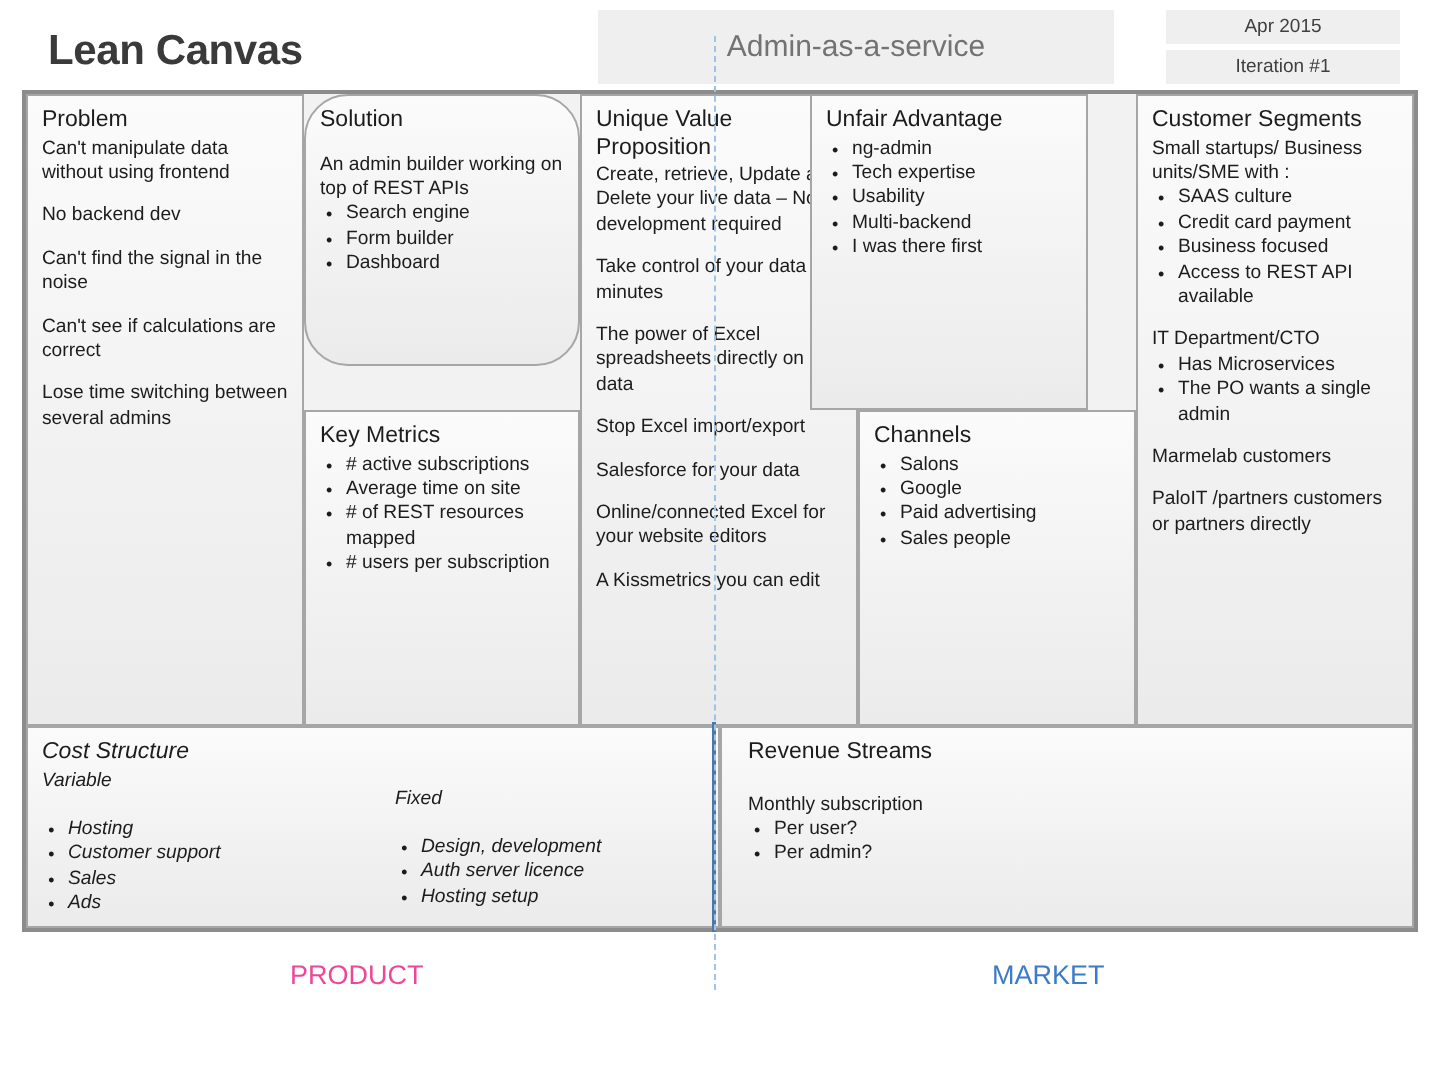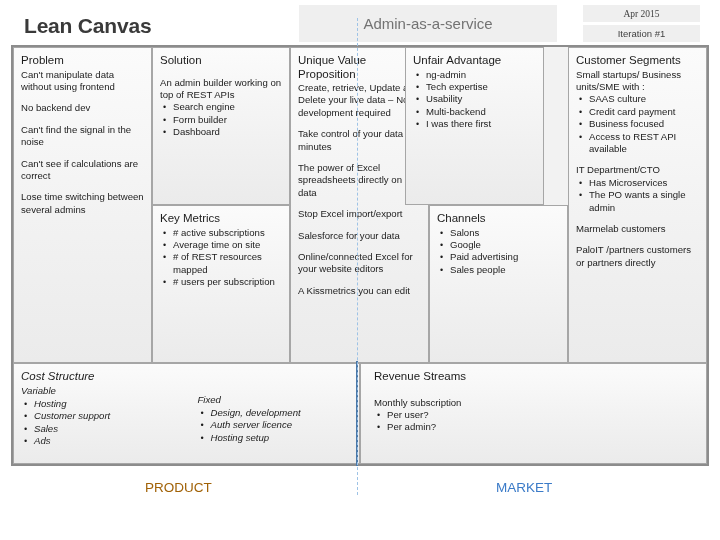--- a/index.html
+++ b/index.html
@@ -49,21 +49,20 @@
   #date-box {
     position: absolute;
     left: 583px;
     top: 5px;
     width: 117px;
     height: 17px;
     background: #efefef;
     display: flex;
     align-items: center;
     justify-content: center;
-    font-family: Liberation Serif, serif;
   }
   #iteration-box {
     position: absolute;
     left: 583px;
     top: 25px;
     width: 117px;
     height: 17px;
     background: #efefef;
     display: flex;
     align-items: center;
@@ -123,50 +122,50 @@
   ul.bullets li:before {
     content: "\2022";
     position: absolute;
     left: -10px;
     top: 0;
     font-size: 9px;
   }
 
   
   #cell-problem   { left: 0px;   top: 0px;   width: 139px; height: 316px; }
-  #cell-solution  { left: 139px; top: 0px;   width: 138px; height: 158px; }
+  #cell-solution  { left: 139px; top: 0px;   width: 138px; height: 136px; border-radius: 22px; }
   #cell-metrics   { left: 139px; top: 158px; width: 138px; height: 158px; }
   #cell-uvp       { left: 277px; top: 0px;   width: 139px; height: 316px; }
   #cell-unfair    { left: 392px; top: 0px;   width: 139px; height: 158px; }
   #cell-channels  { left: 416px; top: 158px; width: 139px; height: 158px; }
   #cell-segments  { left: 555px; top: 0px;   width: 139px; height: 316px; }
   #cell-cost      { left: 0px;   top: 316px; width: 347px; height: 101px; font-style: italic; }
   #cell-revenue   { left: 347px; top: 316px; width: 347px; height: 101px; }
 
   
   .cost-cols {
     display: flex;
     margin-top: 1px;
   }
   .cost-col { width: 50%; }
   .cost-col.second { padding-left: 22px; }
   .sub-label {
     font-size: 9.6px;
     color: #1c1c1c;
     line-height: 12.4px;
-    margin-bottom: 1px;
+    margin-bottom: 12px;
   }
 
   
   #label-product {
     position: absolute;
     left: 145px;
     top: 480px;
     font-size: 13.5px;
-    color: #a16207;
+    color: #ec4899;
   }
   #label-market {
     position: absolute;
     left: 496px;
     top: 480px;
     font-size: 13.5px;
     color: #3b7bc8;
   }
 
   

